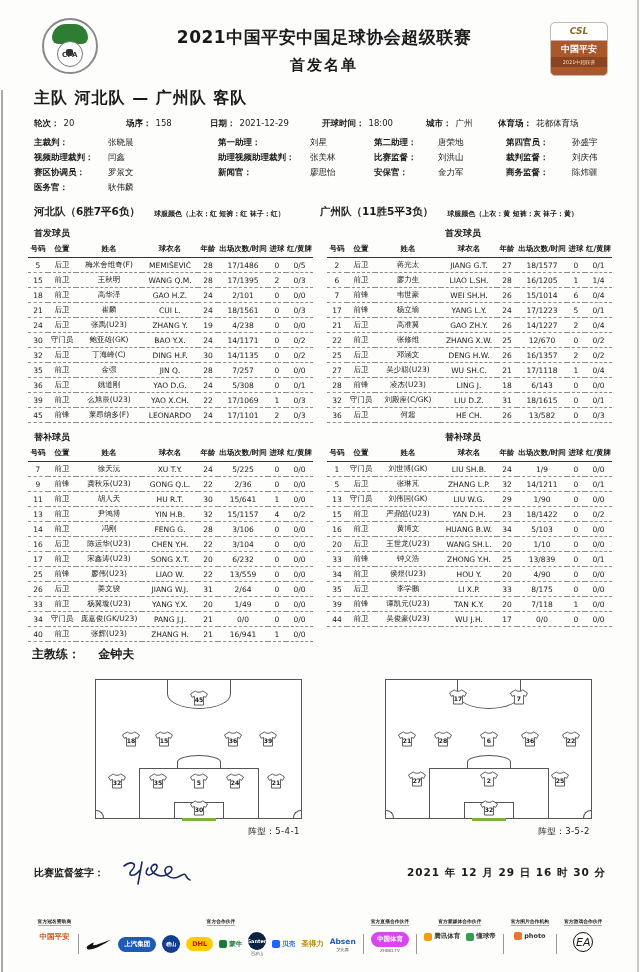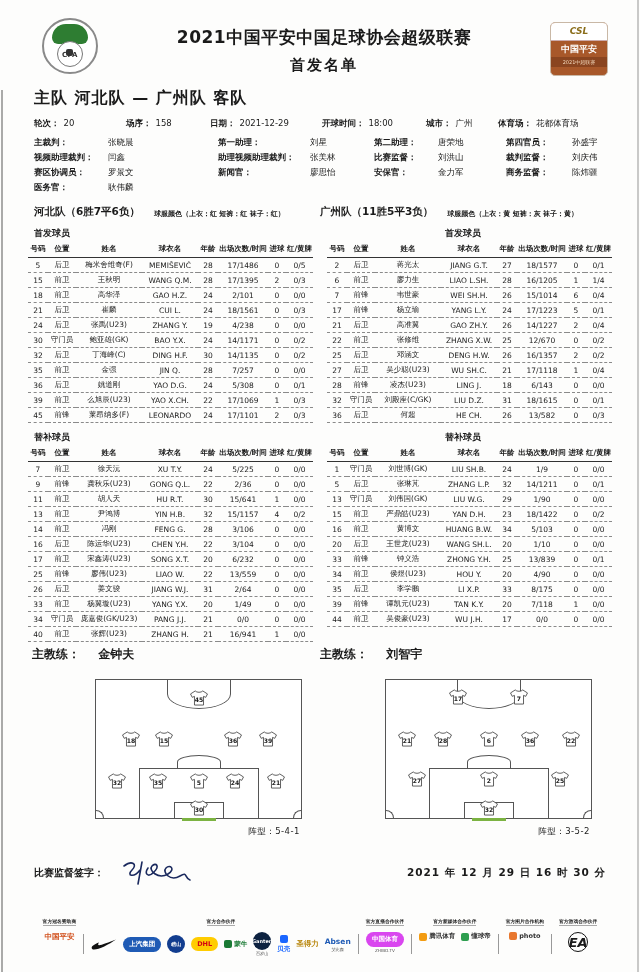--- a/index.html
+++ b/index.html
@@ -93,21 +93,21 @@
   .sp-logos{display:flex;align-items:center;gap:6px}
   .sp-div{width:1px;height:20px;background:#999;margin-top:16px}
   .lg-wrap{display:flex;flex-direction:column;align-items:center}
   .lg-pill{border-radius:9px;padding:3px 6px;font-size:6.5px;font-weight:bold;white-space:nowrap}
   .lg-circle{width:18px;height:18px;border-radius:50%;display:flex;align-items:center;justify-content:center;font-size:5px;font-weight:bold;white-space:nowrap;overflow:hidden}
   .lg-text{font-size:7.5px;font-weight:bold;white-space:nowrap}
   .lg-sub{font-size:4.2px;color:#555;margin-top:1px;white-space:nowrap}
   .lg-it{display:flex;align-items:center;gap:2px;font-size:6.5px;font-weight:bold;white-space:nowrap}
   .lg-sq{width:8px;height:8px;border-radius:2px;display:inline-block}
   .lg-ea{width:18px;height:18px;border-radius:50%;border:1.5px solid #111;display:flex;align-items:center;justify-content:center;
-         font-size:13px;font-weight:bold;font-style:italic}
+         font-size:11px;font-weight:normal;font-style:italic}
 </style>
 </head>
 <body>
 
 <div class="scan-edge-l"></div>
 <div class="scan-edge-r"></div>
 
 <div class="header">
   <div class="cfa">
     <div class="cfa-top"></div>
@@ -797,24 +797,20 @@
         </tbody>
       </table>
     </div>
 </div>
 
 <div class="coach-row">
   <div class="half">
     <span>主教练：</span>
     <span class="cname">金钟夫</span>
   </div>
-  <div class="half">
-    <span>主教练：</span>
-    <span class="cname">刘智宇</span>
-  </div>
 </div>
 
 <div class="formations">
   <div class="pitch-wrap">
     <div class="pitch">
       <div class="cc"></div>
       <div class="pa"></div>
       <div class="pb"></div>
       <div class="gb"></div>
       <div class="goal"></div>
@@ -1008,21 +1004,21 @@
           <span class="lg-it" style="color: rgb(26, 122, 52);">
             <span class="lg-sq" style="background: rgb(26, 122, 52);"></span>
             <span>蒙牛</span>
           </span>
         </span>
         <span class="lg-wrap">
           <span class="lg-circle" style="background: rgb(13, 34, 64); color: rgb(255, 255, 255);">Ganten</span>
           <span class="lg-sub">百岁山</span>
         </span>
         <span class="lg-wrap">
-          <span class="lg-it" style="color: rgb(26, 102, 255); flex-direction: column;">
+          <span class="lg-it" style="color: rgb(26, 102, 255);">
             <span class="lg-sq" style="background: rgb(26, 102, 255);"></span>
             <span>贝壳</span>
           </span>
         </span>
         <span class="lg-wrap">
           <span class="lg-text" style="color: rgb(184, 134, 11);">圣得力</span>
         </span>
         <span class="lg-wrap">
           <span class="lg-text" style="color: rgb(31, 91, 181);">Absen</span>
           <span class="lg-sub">艾比森</span>

